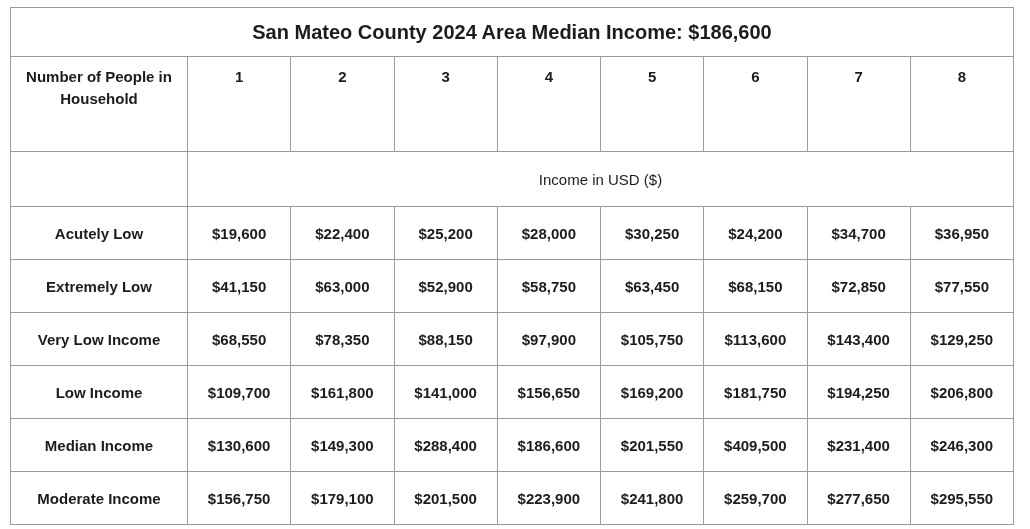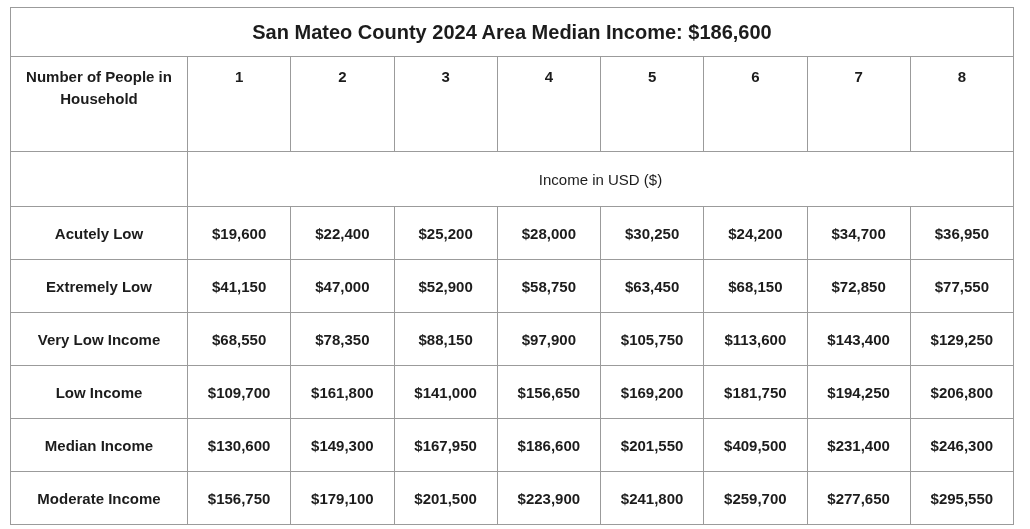--- a/index.html
+++ b/index.html
@@ -99,21 +99,21 @@
       <td>$28,000</td>
       <td>$30,250</td>
       <td>$24,200</td>
       <td>$34,700</td>
       <td>$36,950</td>
     </tr>
 
     <tr class="data-row">
       <td>Extremely Low</td>
       <td>$41,150</td>
-      <td>$47,000</td>
+      <td>$63,000</td>
       <td>$52,900</td>
       <td>$58,750</td>
       <td>$63,450</td>
       <td>$68,150</td>
       <td>$72,850</td>
       <td>$77,550</td>
     </tr>
 
     <tr class="data-row">
       <td>Very Low Income</td>
@@ -136,21 +136,21 @@
       <td>$169,200</td>
       <td>$181,750</td>
       <td>$194,250</td>
       <td>$206,800</td>
     </tr>
 
     <tr class="data-row">
       <td>Median Income</td>
       <td>$130,600</td>
       <td>$149,300</td>
-      <td>$167,950</td>
+      <td>$288,400</td>
       <td class="bold">$186,600</td>
       <td>$201,550</td>
       <td>$409,500</td>
       <td>$231,400</td>
       <td>$246,300</td>
     </tr>
 
     <tr class="data-row">
       <td>Moderate Income</td>
       <td>$156,750</td>

